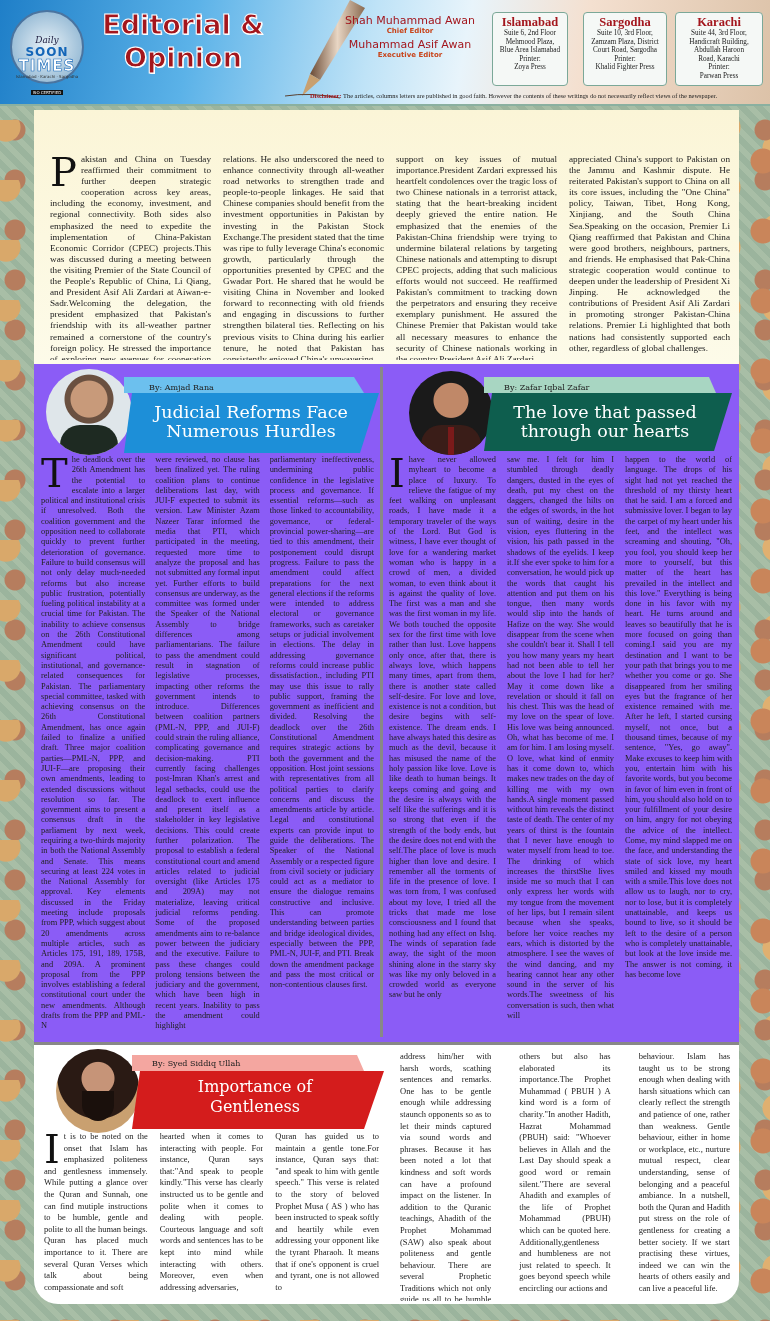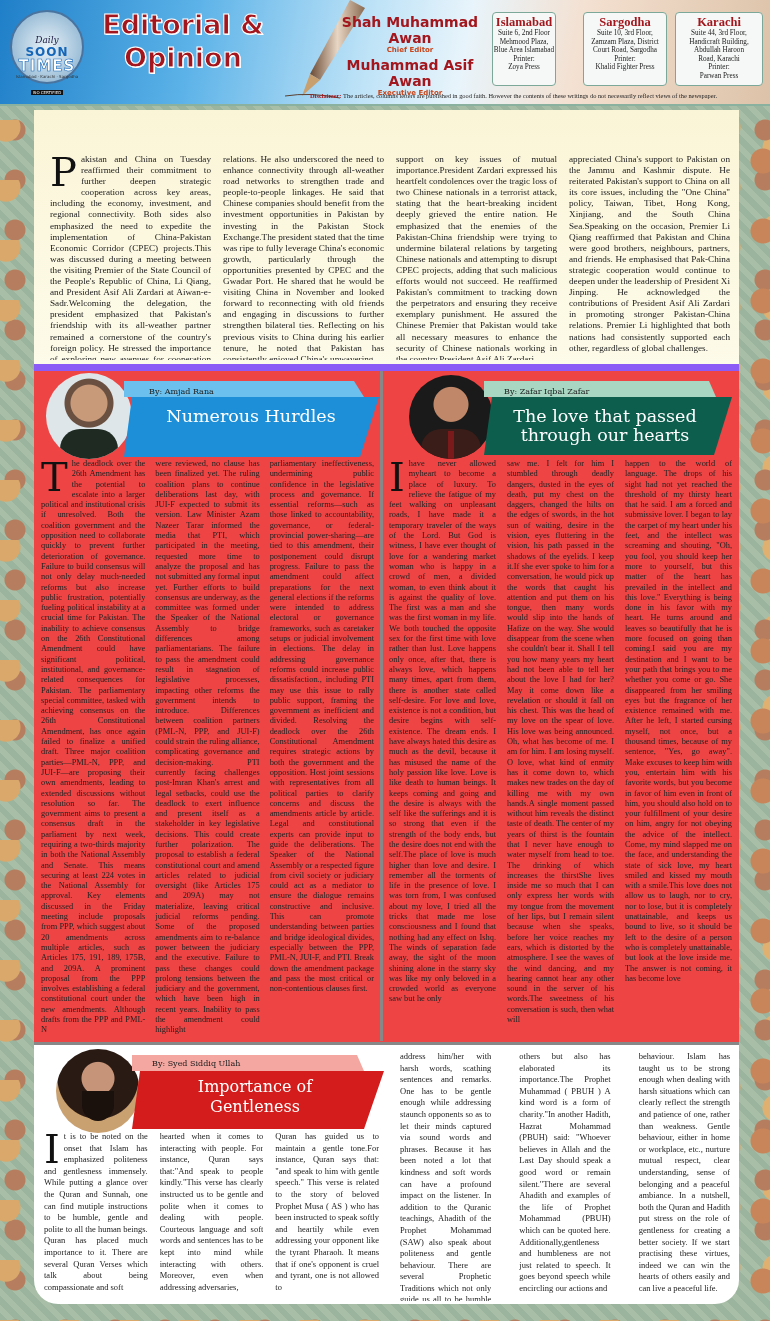--- a/index.html
+++ b/index.html
@@ -19,34 +19,34 @@
 .logo{position:absolute;left:10px;top:10px;width:74px;height:74px;border-radius:50%;
  background:radial-gradient(circle,#e9f2f8 0%,#9dbfd8 70%,#5f8fb4 100%);border:2px solid #4a74a0;text-align:center;font-family:"DejaVu Sans",sans-serif}
 .logo .daily{font-family:"DejaVu Serif",serif;font-style:italic;font-size:9px;color:#224;margin-top:23px}
 .logo .soon{font-weight:bold;font-size:12px;color:#1466b8;line-height:14px;letter-spacing:1px}
 .logo .times{font-weight:bold;font-size:15px;color:#fff;-webkit-text-stroke:0.6px #1466b8;line-height:15px;letter-spacing:1px}
 .logo .tag{font-size:4px;color:#333}
 .logo .cert{display:inline-block;font-size:4px;background:#111;color:#fff;padding:0 2px}
 .masthead{position:absolute;left:93px;top:8px;font-family:"DejaVu Sans",sans-serif;font-weight:bold;color:#a3161d;font-size:27px;line-height:33px;text-align:center;width:180px;-webkit-text-stroke:1px #fff;text-shadow:1px 1px 0 #fff}
 .pen{position:absolute;left:280px;top:0;width:90px;height:100px}
 .editors{position:absolute;left:340px;top:14px;width:140px;text-align:center;font-family:"DejaVu Sans",sans-serif}
-.editors .name{font-weight:bold;color:#a3161d;font-size:14px}
+.editors .name{font-weight:normal;color:#a3161d;font-size:11px}
 .editors .role{font-weight:bold;color:#c8441a;font-size:7px;margin-bottom:3px}
 .office{position:absolute;top:12px;height:74px;background:#f5f8f6;border:1px solid #7ba898;border-radius:4px;text-align:center;font-family:"Liberation Serif",serif;color:#222;font-size:7.2px;line-height:8.6px;padding-top:2px}
 .office .city{font-weight:bold;color:#a3161d;font-size:12.5px;line-height:14px}
 .disclaimer{position:absolute;left:310px;top:92px;font-family:"Liberation Serif",serif;font-size:6.4px;color:#222;white-space:nowrap}
 .disclaimer b{color:#a3161d}
 
 .panel{position:absolute;background:#fff}
 .top-panel{left:34px;top:110px;width:705px;height:254px;background:linear-gradient(#fbf5d7,#fdfbe9)}
 .main-title{position:absolute;left:18px;top:2px;font-family:"DejaVu Serif",serif;font-size:34px;color:#111;white-space:nowrap;letter-spacing:0.3px}
 .cols{position:absolute;display:flex;gap:12px}
 .col{flex:1;font-family:"Liberation Serif",serif;font-size:9.2px;line-height:11.1px;color:#222;text-align:justify;overflow:hidden}
 .dropcap{float:left;font-family:"DejaVu Serif",serif;font-size:40px;line-height:32px;margin:2px 4px 0 0;color:#111}
-.mid-panel{left:34px;top:364px;width:705px;height:678px;border-top:7px solid #8b5cf6;background:#ef4444}
+.mid-panel{left:34px;top:364px;width:705px;height:678px;border-top:3px solid #8b5cf6;background:#8b5cf6}
 .divider{position:absolute;left:346px;top:0;width:3px;height:670px;background:#888}
 .portrait{position:absolute;border-radius:50%;overflow:hidden}
 .banner{position:absolute}
 .byline{position:absolute;font-family:"DejaVu Serif",serif;font-size:8px;color:#222}
 .btitle{position:absolute;font-family:"DejaVu Serif",serif;color:#fff;text-align:center;font-size:17.5px;line-height:19px}
 .bottom-panel{left:34px;top:1042px;width:705px;height:262px;border-top:3px solid #888;background:#fff;border-bottom-right-radius:24px;border-bottom-left-radius:24px}
 </style>
 </head>
 <body>
 
@@ -73,21 +73,21 @@
     <path d="M70 0 L85 8 L40 80 L30 74 Z" fill="url(#pg)"></path>
     <path d="M30 74 L40 80 L22 96 Z" fill="#c8a070"></path>
     <path d="M5 96 Q30 92 60 98" stroke="#5a4030" stroke-width="1" fill="none"></path>
   </svg>
   <div class="editors">
     <div class="name">Shah Muhammad Awan</div>
     <div class="role">Chief Editor</div>
     <div class="name">Muhammad Asif Awan</div>
     <div class="role">Executive Editor</div>
   </div>
-  <div class="office" style="left:492px;width:64px">
+  <div class="office" style="left:492px;width:76px">
     <div class="city">Islamabad</div>
     <div>Suite 6, 2nd Floor</div>
     <div>Mehmood Plaza,</div>
     <div>Blue Area Islamabad</div>
     <div>Printer:</div>
     <div>Zoya Press</div>
   </div>
   <div class="office" style="left:583px;width:84px">
     <div class="city">Sargodha</div>
     <div>Suite 10, 3rd Floor,</div>
@@ -126,20 +126,21 @@
   <div>
     <div class="portrait" style="left:12px;top:2px;width:86px;height:86px;background:radial-gradient(circle at 50% 35%,#c89a7a 0 18px,#6a5040 19px 24px,#dfe6ea 25px)">
       <div style="position:absolute;left:14px;top:56px;width:58px;height:34px;background:#1e2a22;border-radius:20px 20px 0 0"></div>
     </div>
     <svg class="banner" style="left:90px;top:10px" width="255" height="76">
       <polygon class="light" points="0,0 230,0 240,16 0,16" fill="#6cc0ee"></polygon>
       <polygon class="dark" points="8,16 255,16 236,76 0,76" fill="#1d8fd8"></polygon>
     </svg>
     <div class="byline" style="left:115px;top:16px">By: Amjad Rana</div>
     <div class="btitle" style="left:102px;top:36px;width:230px">
+      <div>Judicial Reforms Face</div>
       <div>Numerous Hurdles</div>
     </div>
     <div class="cols" style="left:7px;top:88px;width:333px;height:584px;gap:10px">
       <div class="col" style="font-size:8.4px;line-height:10.3px"><span class="dropcap">T</span><span>he deadlock over the 26th Amendment has the potential to escalate into a larger political and institutional crisis if unresolved. Both the coalition government and the opposition need to collaborate quickly to prevent further deterioration of governance. Failure to build consensus will not only delay much-needed reforms but also increase public frustration, potentially fueling political instability at a crucial time for Pakistan. The inability to achieve consensus on the 26th Constitutional Amendment could have significant political, institutional, and governance-related consequences for Pakistan. The parliamentary special committee, tasked with achieving consensus on the 26th Constitutional Amendment, has once again failed to finalize a unified draft. Three major coalition parties—PML-N, PPP, and JUI-F—are proposing their own amendments, leading to extended discussions without resolution so far. The government aims to present a consensus draft in the parliament by next week, requiring a two-thirds majority in both the National Assembly and Senate. This means securing at least 224 votes in the National Assembly for approval. Key elements discussed in the Friday meeting include proposals from PPP, which suggest about 20 amendments across multiple articles, such as Articles 175, 191, 189, 175B, and 209A. A prominent proposal from the PPP involves establishing a federal constitutional court under the new amendments. Although drafts from the PPP and PML-N</span></div>
       <div class="col" style="font-size:8.4px;line-height:10.3px"><span>were reviewed, no clause has been finalized yet. The ruling coalition plans to continue deliberations last day, with JUI-F expected to submit its version. Law Minister Azam Nazeer Tarar informed the media that PTI, which participated in the meeting, requested more time to analyze the proposal and has not submitted any formal input yet. Further efforts to build consensus are underway, as the committee was formed under the Speaker of the National Assembly to bridge differences among parliamentarians. The failure to pass the amendment could result in stagnation of legislative processes, impacting other reforms the government intends to introduce. Differences between coalition partners (PML-N, PPP, and JUI-F) could strain the ruling alliance, complicating governance and decision-making. PTI currently facing challenges post-Imran Khan's arrest and legal setbacks, could use the deadlock to exert influence and present itself as a stakeholder in key legislative decisions. This could create further polarization. The proposal to establish a federal constitutional court and amend articles related to judicial oversight (like Articles 175 and 209A) may not materialize, leaving critical judicial reforms pending. Some of the proposed amendments aim to re-balance power between the judiciary and the executive. Failure to pass these changes could prolong tensions between the judiciary and the government, which have been high in recent years. Inability to pass the amendment could highlight</span></div>
       <div class="col" style="font-size:8.4px;line-height:10.3px"><span>parliamentary ineffectiveness, undermining public confidence in the legislative process and governance. If essential reforms—such as those linked to accountability, governance, or federal-provincial power-sharing—are tied to this amendment, their postponement could disrupt progress. Failure to pass the amendment could affect preparations for the next general elections if the reforms were intended to address electoral or governance frameworks, such as caretaker setups or judicial involvement in elections. The delay in addressing governance reforms could increase public dissatisfaction., including PTI may use this issue to rally public support, framing the government as inefficient and divided. Resolving the deadlock over the 26th Constitutional Amendment requires strategic actions by both the government and the opposition. Host joint sessions with representatives from all political parties to clarify concerns and discuss the amendments article by article. Legal and constitutional experts can provide input to guide the deliberations. The Speaker of the National Assembly or a respected figure from civil society or judiciary could act as a mediator to ensure the dialogue remains constructive and inclusive. This can promote understanding between parties and bridge ideological divides, especially between the PPP, PML-N, JUI-F, and PTI. Break down the amendment package and pass the most critical or non-contentious clauses first.</span></div>
     </div>
   </div>
 
   <div>

